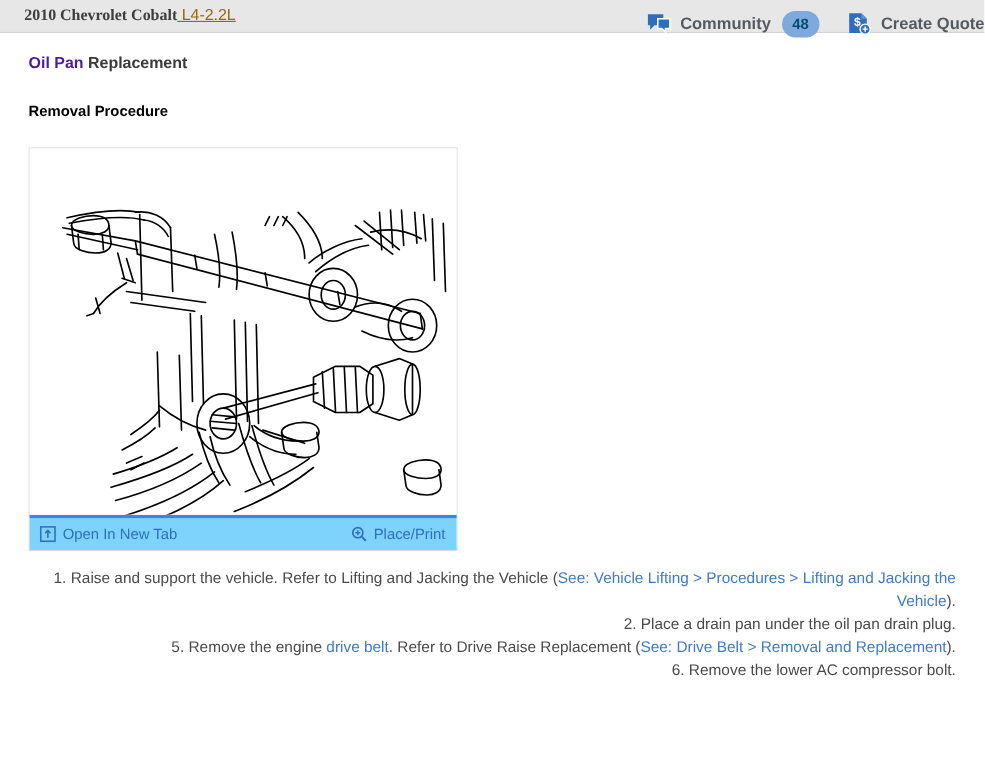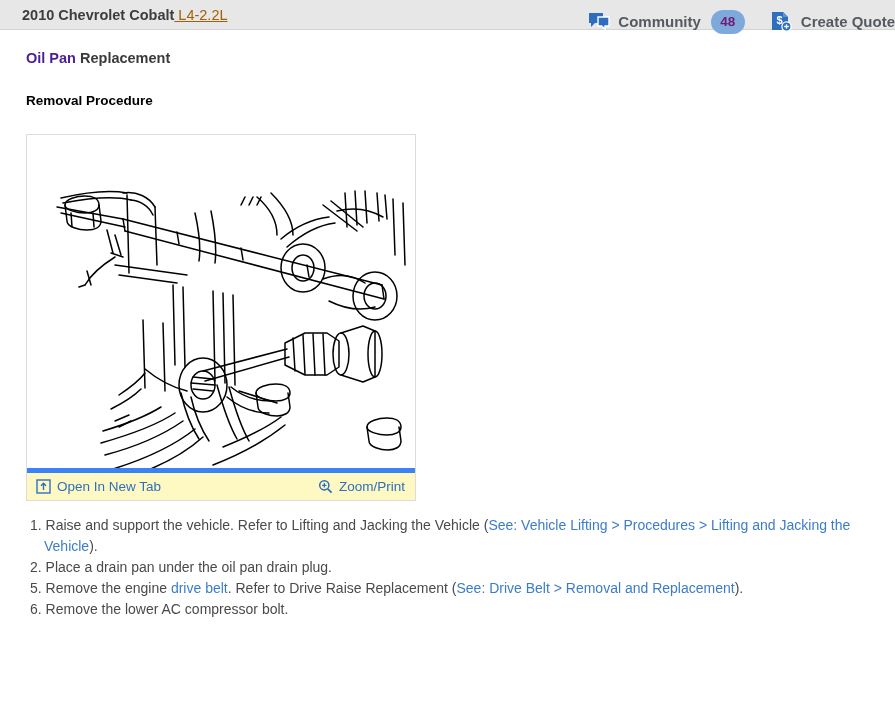--- a/index.html
+++ b/index.html
@@ -27,20 +27,21 @@
     box-sizing: border-box;
   }
   .header-title {
     margin-left: 22px;
     font-size: 14.5px;
     color: #3d3d3d;
     white-space: nowrap;
   }
   .header-title .model {
     font-weight: bold;
+    font-family: Liberation Serif, serif;
   }
   .header-title .engine {
     font-weight: normal;
     color: #a16207;
     text-decoration: underline;
   }
   .header-actions {
     margin-left: auto;
     display: flex;
     align-items: center;
@@ -60,21 +61,21 @@
     font-weight: bold;
     color: #555a60;
     margin-left: 8px;
   }
   .community-badge {
     margin-left: 10px;
     min-width: 34px;
     height: 24px;
     border-radius: 12px;
     background: #7ea9dd;
-    color: #701a75;
+    color: #0c4a6e;
     font-size: 13.5px;
     font-weight: bold;
     display: flex;
     align-items: center;
     justify-content: center;
     padding: 0 5px;
     box-sizing: border-box;
   }
   .icon-svg { display: block; }
 
@@ -113,22 +114,22 @@
     overflow: hidden;
     background: #ffffff;
   }
   .figure-canvas svg {
     position: absolute;
     top: 0;
     left: 0;
   }
   .figure-footer {
     height: 32px;
-    background: #fef9c3;
-    border-top: 5px solid #3b82f6;
+    background: #7dd3fc;
+    border-top: 3px solid #3b82f6;
     display: flex;
     align-items: center;
     justify-content: space-between;
     padding: 0 10px 0 9px;
     box-sizing: border-box;
   }
   .fig-link {
     display: flex;
     align-items: center;
     color: #2f6fbf;
@@ -142,21 +143,22 @@
     margin: 14px 0 0 0;
     padding: 0;
     list-style: none;
     font-size: 14px;
     color: #4a4a4a;
     line-height: 21px;
   }
   .steps li {
     padding-left: 14px;
     text-indent: -14px;
-    margin-left: 4px;
+    margin-left: 16px;
+    text-align: right;
   }
   .steps li .num { }
   .steps a, .steps .lnk {
     color: #3d7cc9;
     text-decoration: none;
     cursor: pointer;
   }
 </style>
 </head>
 <body>
@@ -333,21 +335,21 @@
         <span class="fl-label">Open In New Tab</span>
       </div>
       <div class="fig-link">
         <span>
           <svg class="icon-svg" width="15" height="15" viewBox="0 0 15 15">
             <circle cx="6.3" cy="6.3" r="4.6" fill="none" stroke="#2f6fbf" stroke-width="1.5"></circle>
             <path d="M6.3 4.1 V8.5 M4.1 6.3 H8.5" stroke="#2f6fbf" stroke-width="1.3"></path>
             <path d="M9.8 9.8 L13.6 13.6" stroke="#2f6fbf" stroke-width="1.8"></path>
           </svg>
         </span>
-        <span class="fl-label">Zoom/Print</span>
+        <span class="fl-label">Place/Print</span>
       </div>
     </div>
   </div>
 
   <ol class="steps" id="steps-list">
       <li><span class="num">1.</span><span> Raise and support the vehicle. Refer to Lifting and Jacking the Vehicle (</span><span class="lnk">See: Vehicle Lifting &gt; Procedures &gt; Lifting and Jacking the Vehicle</span><span>).</span></li>
       <li><span class="num">2.</span><span> Place a drain pan under the oil pan drain plug.</span></li>
       <li><span class="num">5.</span><span> Remove the engine </span><span class="lnk">drive belt</span><span>. Refer to Drive Raise Replacement (</span><span class="lnk">See: Drive Belt &gt; Removal and Replacement</span><span>).</span></li>
       <li><span class="num">6.</span><span> Remove the lower AC compressor bolt.</span></li>
     </ol>

